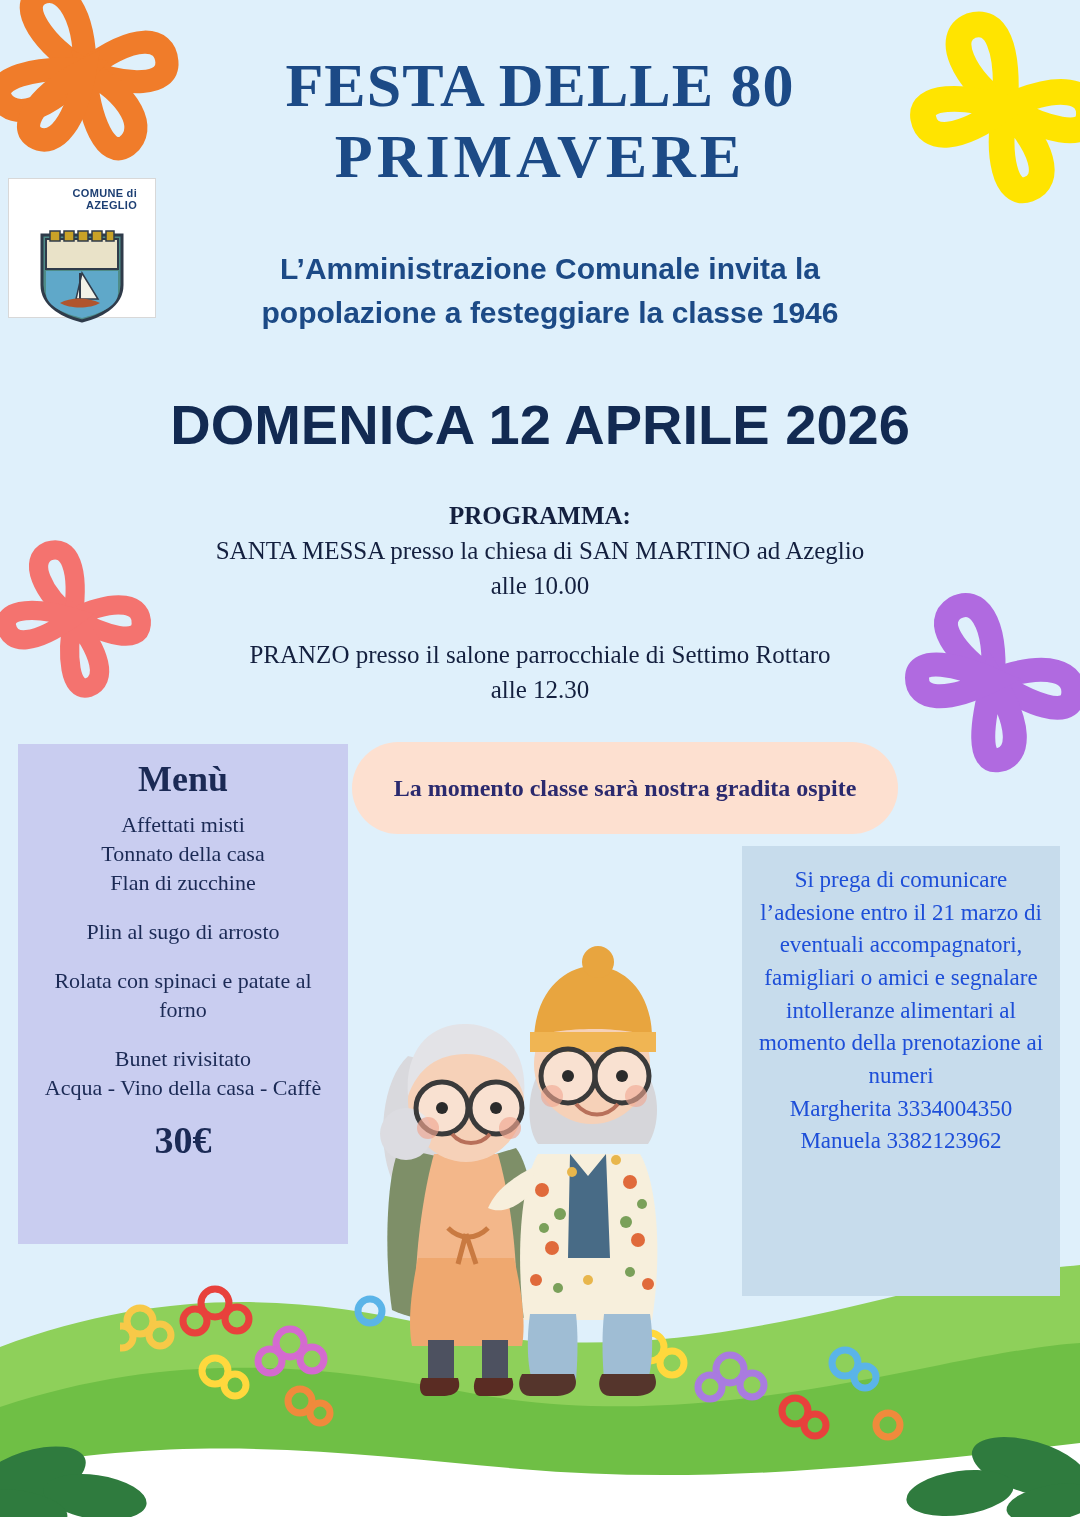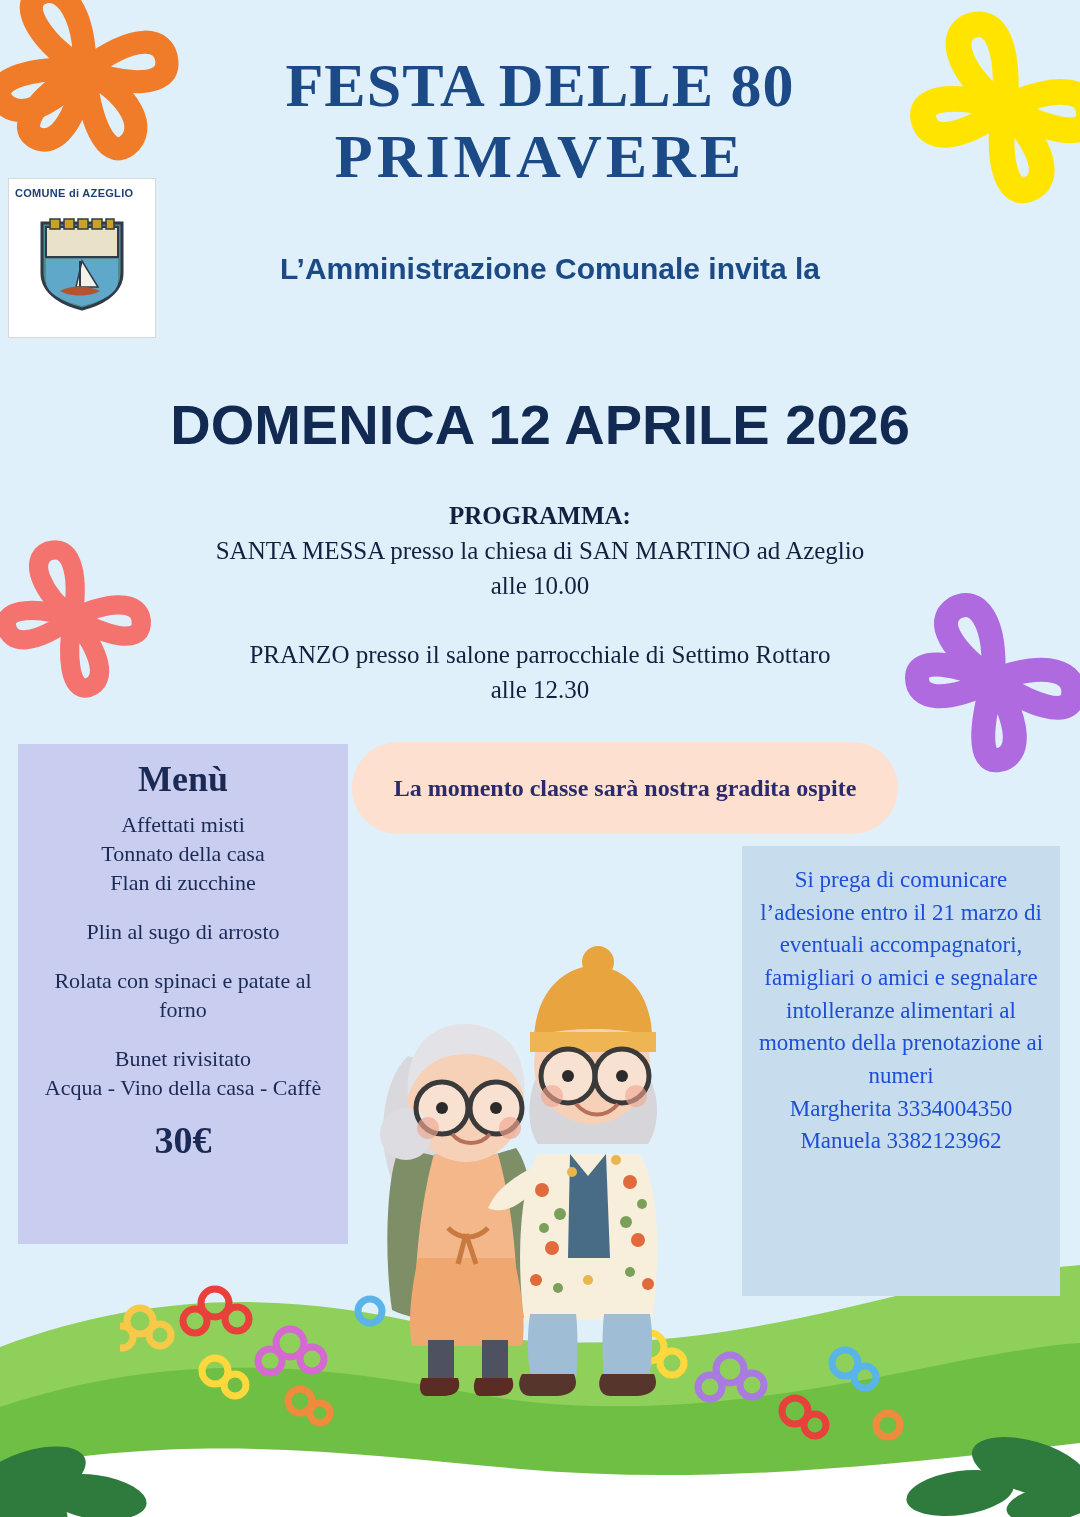--- a/index.html
+++ b/index.html
@@ -36,26 +36,26 @@
   .content {
     position: absolute;
     inset: 0;
   }
 
   .crest {
     position: absolute;
     left: 8px;
     top: 178px;
     width: 148px;
-    height: 160px;
+    height: 140px;
     background: #ffffff;
     border: 1px solid #d8d8d8;
     box-sizing: border-box;
-    padding: 4px 6px;
-    text-align: left;
+    padding: 4px 18px;
+    text-align: right;
   }
   .crest-title {
     font-family: "Liberation Sans", sans-serif;
     font-size: 11px;
     font-weight: 700;
     color: #1d3f73;
     letter-spacing: .3px;
     margin-top: 4px;
   }
   .crest-shield {
@@ -354,20 +354,21 @@
     </div>
   </div>
 
   <h1 class="title">
     <div>FESTA DELLE 80</div>
     <div class="line2">PRIMAVERE</div>
   </h1>
 
   <div class="invite">
     <div>L’Amministrazione Comunale invita la</div>
+    <div>popolazione a festeggiare la classe 1946</div>
   </div>
 
   <div class="date">DOMENICA 12 APRILE 2026</div>
 
   <div class="program">
     <div>PROGRAMMA:</div>
     <div class="sub">SANTA MESSA presso la chiesa di SAN MARTINO ad Azeglio</div>
     <div class="sub">alle 10.00</div>
     <div class="gap"></div>
     <div class="sub">PRANZO presso il salone parrocchiale di Settimo Rottaro</div>

